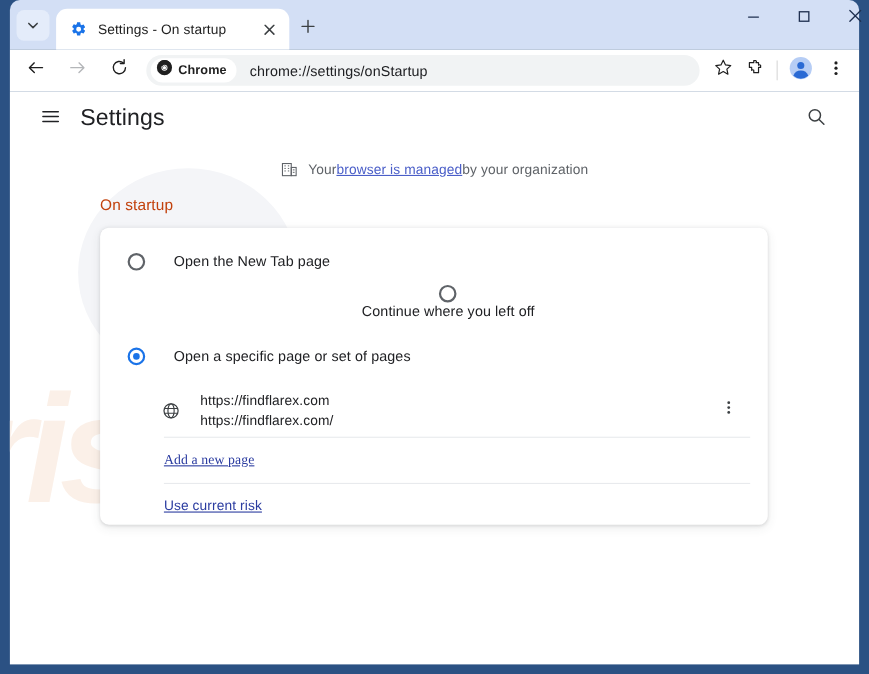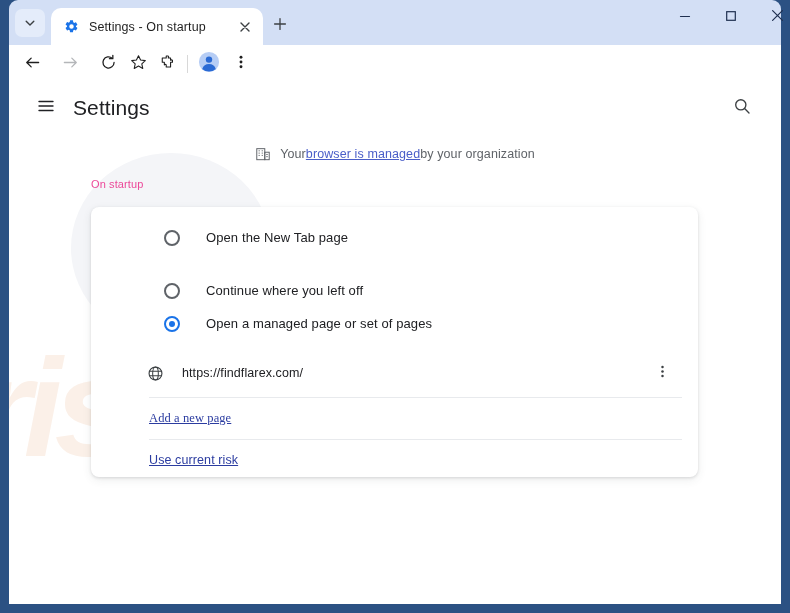--- a/index.html
+++ b/index.html
@@ -264,22 +264,22 @@
   #managed-notice-link {
     color: #4a5ec8;
     text-decoration: underline;
     cursor: pointer;
   }
 
   
   #section-label {
     position: absolute;
     left: 82px; top: 95px;
-    font-size: 11px;
-    color: #ec4899;
+    font-size: 14px;
+    color: #c2410c;
     letter-spacing: .1px;
   }
 
   
   #startup-card {
     position: absolute;
     left: 82px; top: 124px;
     width: 607px;
     height: 270px;
     background: #ffffff;
@@ -289,24 +289,23 @@
   }
 
   .radio-row {
     position: absolute;
     left: 0;
     width: 607px;
     height: 43px;
     display: flex;
     align-items: center;
     cursor: pointer;
-    margin-left: 48px;
   }
   #radio-row-new-tab     { top: 9px; }
-  #radio-row-continue    { top: 62px; }
+  #radio-row-continue    { top: 52px; flex-direction: column; }
   #radio-row-specific    { top: 95px; }
 
   .radio-mark {
     margin-left: 25px;
     width: 16px; height: 16px;
     border-radius: 50%;
     box-sizing: border-box;
     flex: 0 0 16px;
     position: relative;
   }
@@ -483,20 +482,36 @@
 
     <div class="tb-icon-button" id="nav-reload">
       <span>
         <svg width="17" height="17" viewBox="0 0 18 18">
           <path d="M14.9 9 A5.9 5.9 0 1 1 12.9 4.5" fill="none" stroke="#1f1f1f" stroke-width="1.35" stroke-linecap="round"></path>
           <path d="M13.6 1.4 V5.0 H10.0" fill="none" stroke="#1f1f1f" stroke-width="1.35" stroke-linecap="round" stroke-linejoin="round"></path>
         </svg>
       </span>
     </div>
 
+    <div id="omnibox">
+      <div id="omnibox-chrome-chip">
+        <span>
+          <svg width="15" height="15" viewBox="0 0 24 24">
+            <circle cx="12" cy="12" r="11" fill="#1f1f1f"></circle>
+            <circle cx="12" cy="12" r="4.4" fill="#ffffff"></circle>
+            <path d="M12 7.6 H21.6 A11 11 0 0 0 12 1 Z" fill="#ffffff" opacity="0"></path>
+            <path d="M12 1 A11 11 0 0 1 21.6 6.6 L13.6 6.6 A4.4 4.4 0 0 0 9.2 9.9 L5.2 3.3 A11 11 0 0 1 12 1 Z" fill="#1f1f1f"></path>
+            <circle cx="12" cy="12" r="3.1" fill="#1f1f1f"></circle>
+            <circle cx="12" cy="12" r="2.4" fill="#ffffff"></circle>
+          </svg>
+        </span>
+        <span id="omnibox-chrome-chip-label">Chrome</span>
+      </div>
+      <span id="omnibox-url">chrome://settings/onStartup</span>
+    </div>
 
     <div class="tb-icon-button" id="bookmark-button">
       <span>
         <svg width="17" height="17" viewBox="0 0 18 18">
           <path d="M9 1.8 L11.2 6.4 L16.2 7.0 L12.5 10.4 L13.5 15.3 L9 12.8 L4.5 15.3 L5.5 10.4 L1.8 7.0 L6.8 6.4 Z" fill="none" stroke="#1f1f1f" stroke-width="1.15" stroke-linejoin="round"></path>
         </svg>
       </span>
     </div>
 
     <div class="tb-icon-button" id="extensions-button">
@@ -578,32 +593,33 @@
         <span class="radio-label">Open the New Tab page</span>
       </div>
 
       <div class="radio-row" id="radio-row-continue">
         <span class="radio-mark off"></span>
         <span class="radio-label">Continue where you left off</span>
       </div>
 
       <div class="radio-row" id="radio-row-specific">
         <span class="radio-mark on"></span>
-        <span class="radio-label">Open a managed page or set of pages</span>
+        <span class="radio-label">Open a specific page or set of pages</span>
       </div>
 
       <div id="startup-page-entry">
         <span id="startup-page-globe">
           <svg width="17" height="17" viewBox="0 0 18 18">
             <circle cx="9" cy="9" r="6.8" fill="none" stroke="#3c4043" stroke-width="1.2"></circle>
             <ellipse cx="9" cy="9" rx="3" ry="6.8" fill="none" stroke="#3c4043" stroke-width="1.1"></ellipse>
             <path d="M2.5 6.7 H15.5 M2.5 11.3 H15.5" stroke="#3c4043" stroke-width="1.1"></path>
           </svg>
         </span>
         <span id="startup-page-text">
+          <div id="startup-page-title">https://findflarex.com</div>
           <div id="startup-page-url">https://findflarex.com/</div>
         </span>
         <span id="startup-page-menu-button">
           <span>
             <svg width="15" height="15" viewBox="0 0 16 16">
               <circle cx="8" cy="3.3" r="1.35" fill="#3c4043"></circle>
               <circle cx="8" cy="8" r="1.35" fill="#3c4043"></circle>
               <circle cx="8" cy="12.7" r="1.35" fill="#3c4043"></circle>
             </svg>
           </span>

